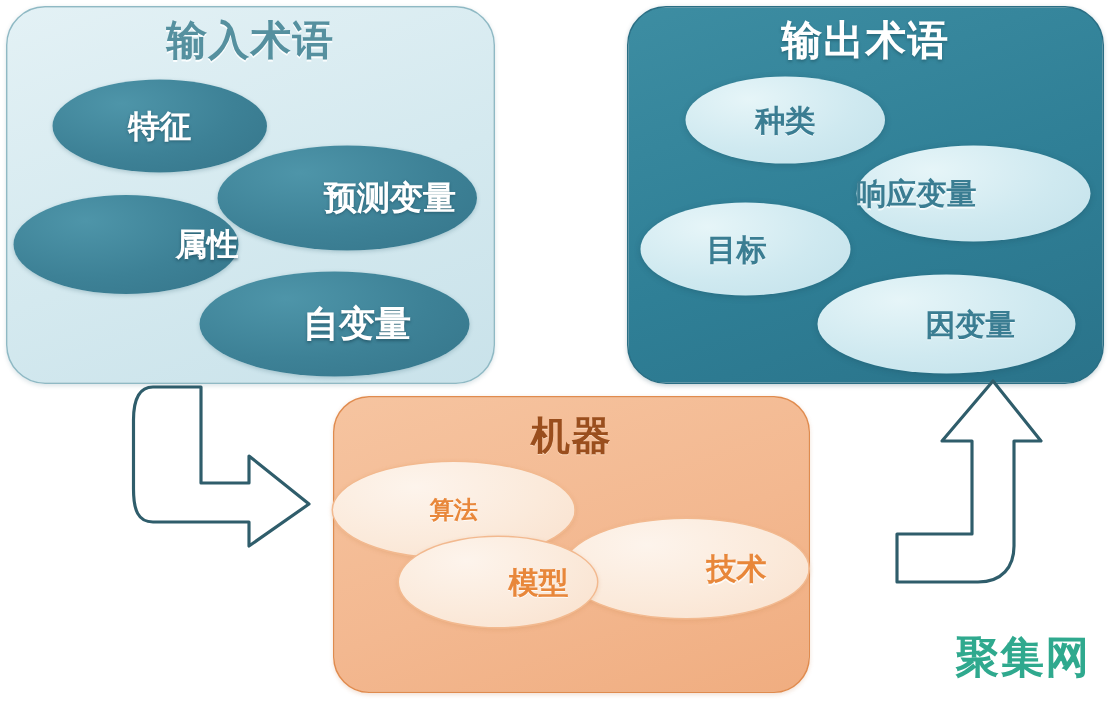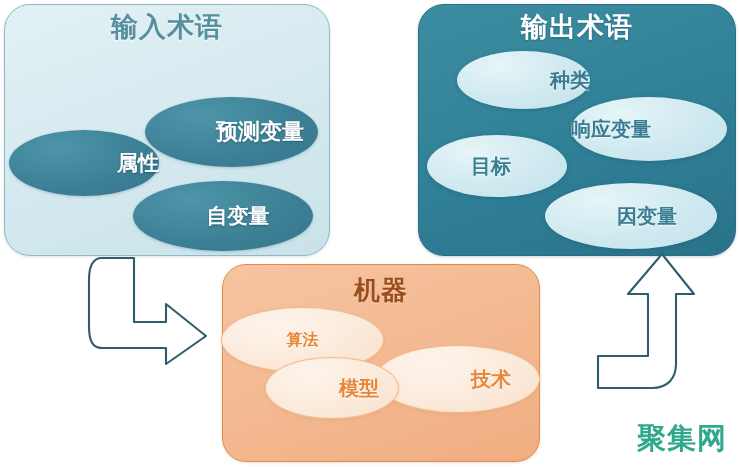--- a/index.html
+++ b/index.html
@@ -156,38 +156,41 @@
   }
 </style>
 </head>
 <body>
 
 <div id="canvas">
 
   <div class="panel" id="panel-input">
     <div class="panel-title" id="title-input">输入术语</div>
 
+    <div class="ell ell-dark" style="left:30px; top:48px; width:143px; height:62px; justify-content:center;">
+      <span style="font-size:21px;">特征</span>
+    </div>
 
     <div class="ell ell-dark" style="left:140px; top:92px; width:173px; height:70px; justify-content:flex-end; padding-right:14px;">
       <span style="font-size:22px;">预测变量</span>
     </div>
 
     <div class="ell ell-dark" style="left:4px; top:125px; width:150px; height:66px; justify-content:flex-end; padding-left:26px;">
       <span style="font-size:21px;">属性</span>
     </div>
 
     <div class="ell ell-dark" style="left:128px; top:176px; width:180px; height:70px; justify-content:center; padding-left:30px;">
-      <span style="font-size:21px;">自变量</span>
+      <span style="font-size:24px;">自变量</span>
     </div>
   </div>
 
   <div class="panel" id="panel-output">
     <div class="panel-title" id="title-output">输出术语</div>
 
-    <div class="ell ell-light" style="left:38px; top:46px; width:133px; height:58px; justify-content:flex-end;">
+    <div class="ell ell-light" style="left:38px; top:46px; width:133px; height:58px; justify-content:center;">
       <span style="font-size:20px;">种类</span>
     </div>
 
     <div class="ell ell-light" style="left:152px; top:92px; width:156px; height:64px; justify-content:flex-start; padding-right:12px;">
       <span style="font-size:20px;">响应变量</span>
     </div>
 
     <div class="ell ell-light" style="left:8px; top:130px; width:140px; height:62px; justify-content:flex-start; padding-left:44px;">
       <span style="font-size:20px;">目标</span>
     </div>

